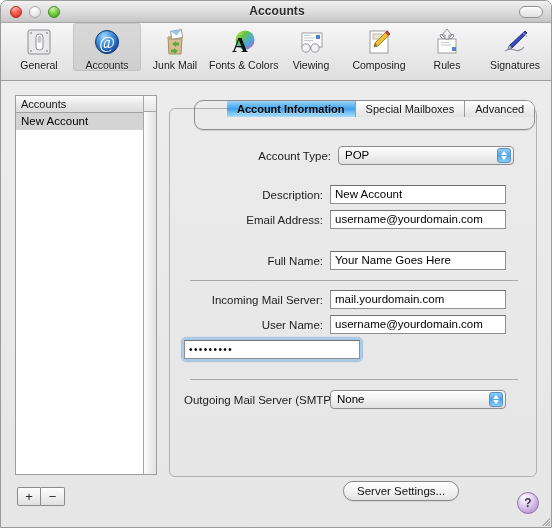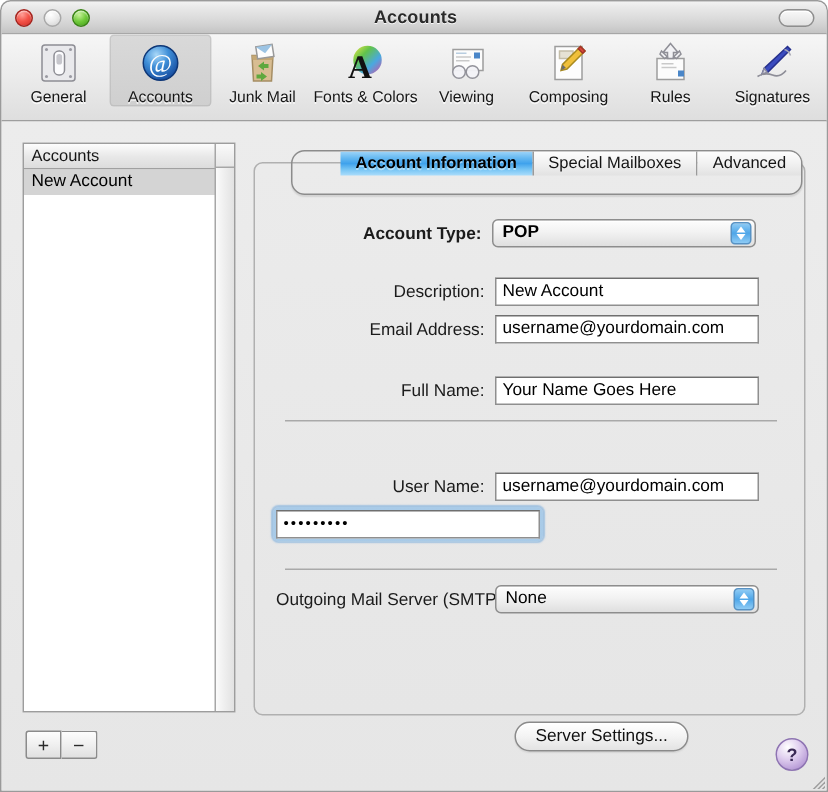--- a/index.html
+++ b/index.html
@@ -523,21 +523,21 @@
       </div>
     </div>
 
     <div id="list-buttons">
       <div class="segbtn" id="btn-add-account">+</div>
       <div class="segbtn" id="btn-remove-account">−</div>
     </div>
 
     <div id="tabview">
 
-      <div class="row" style="left:12px; top:37px;font-weight:bold;">
+      <div class="row" style="left:22px; top:37px;">
         <div class="lbl">Account Type:</div>
         <div class="popup">
           <span>POP</span>
           <span class="popup-arrows">
             <span class="arrow-up"></span>
               <span class="arrow-down"></span>
           </span>
         </div>
       </div>
 
@@ -551,20 +551,24 @@
         <div class="txtfield">username@yourdomain.com</div>
       </div>
 
       <div class="row" style="left:14px; top:142px;">
         <div class="lbl">Full Name:</div>
         <div class="txtfield">Your Name Goes Here</div>
       </div>
 
       <div class="hsep" style="left:20px; top:171px; width:328px;"></div>
 
+      <div class="row" style="left:14px; top:181px;">
+        <div class="lbl">Incoming Mail Server:</div>
+        <div class="txtfield">mail.yourdomain.com</div>
+      </div>
 
       <div class="row" style="left:14px; top:206px;">
         <div class="lbl">User Name:</div>
         <div class="txtfield">username@yourdomain.com</div>
       </div>
 
       <div class="row" style="left:14px; top:231px;">
         <div id="field-password-wrap">
           <div class="txtfield" id="field-password">•••••••••</div>
         </div>

